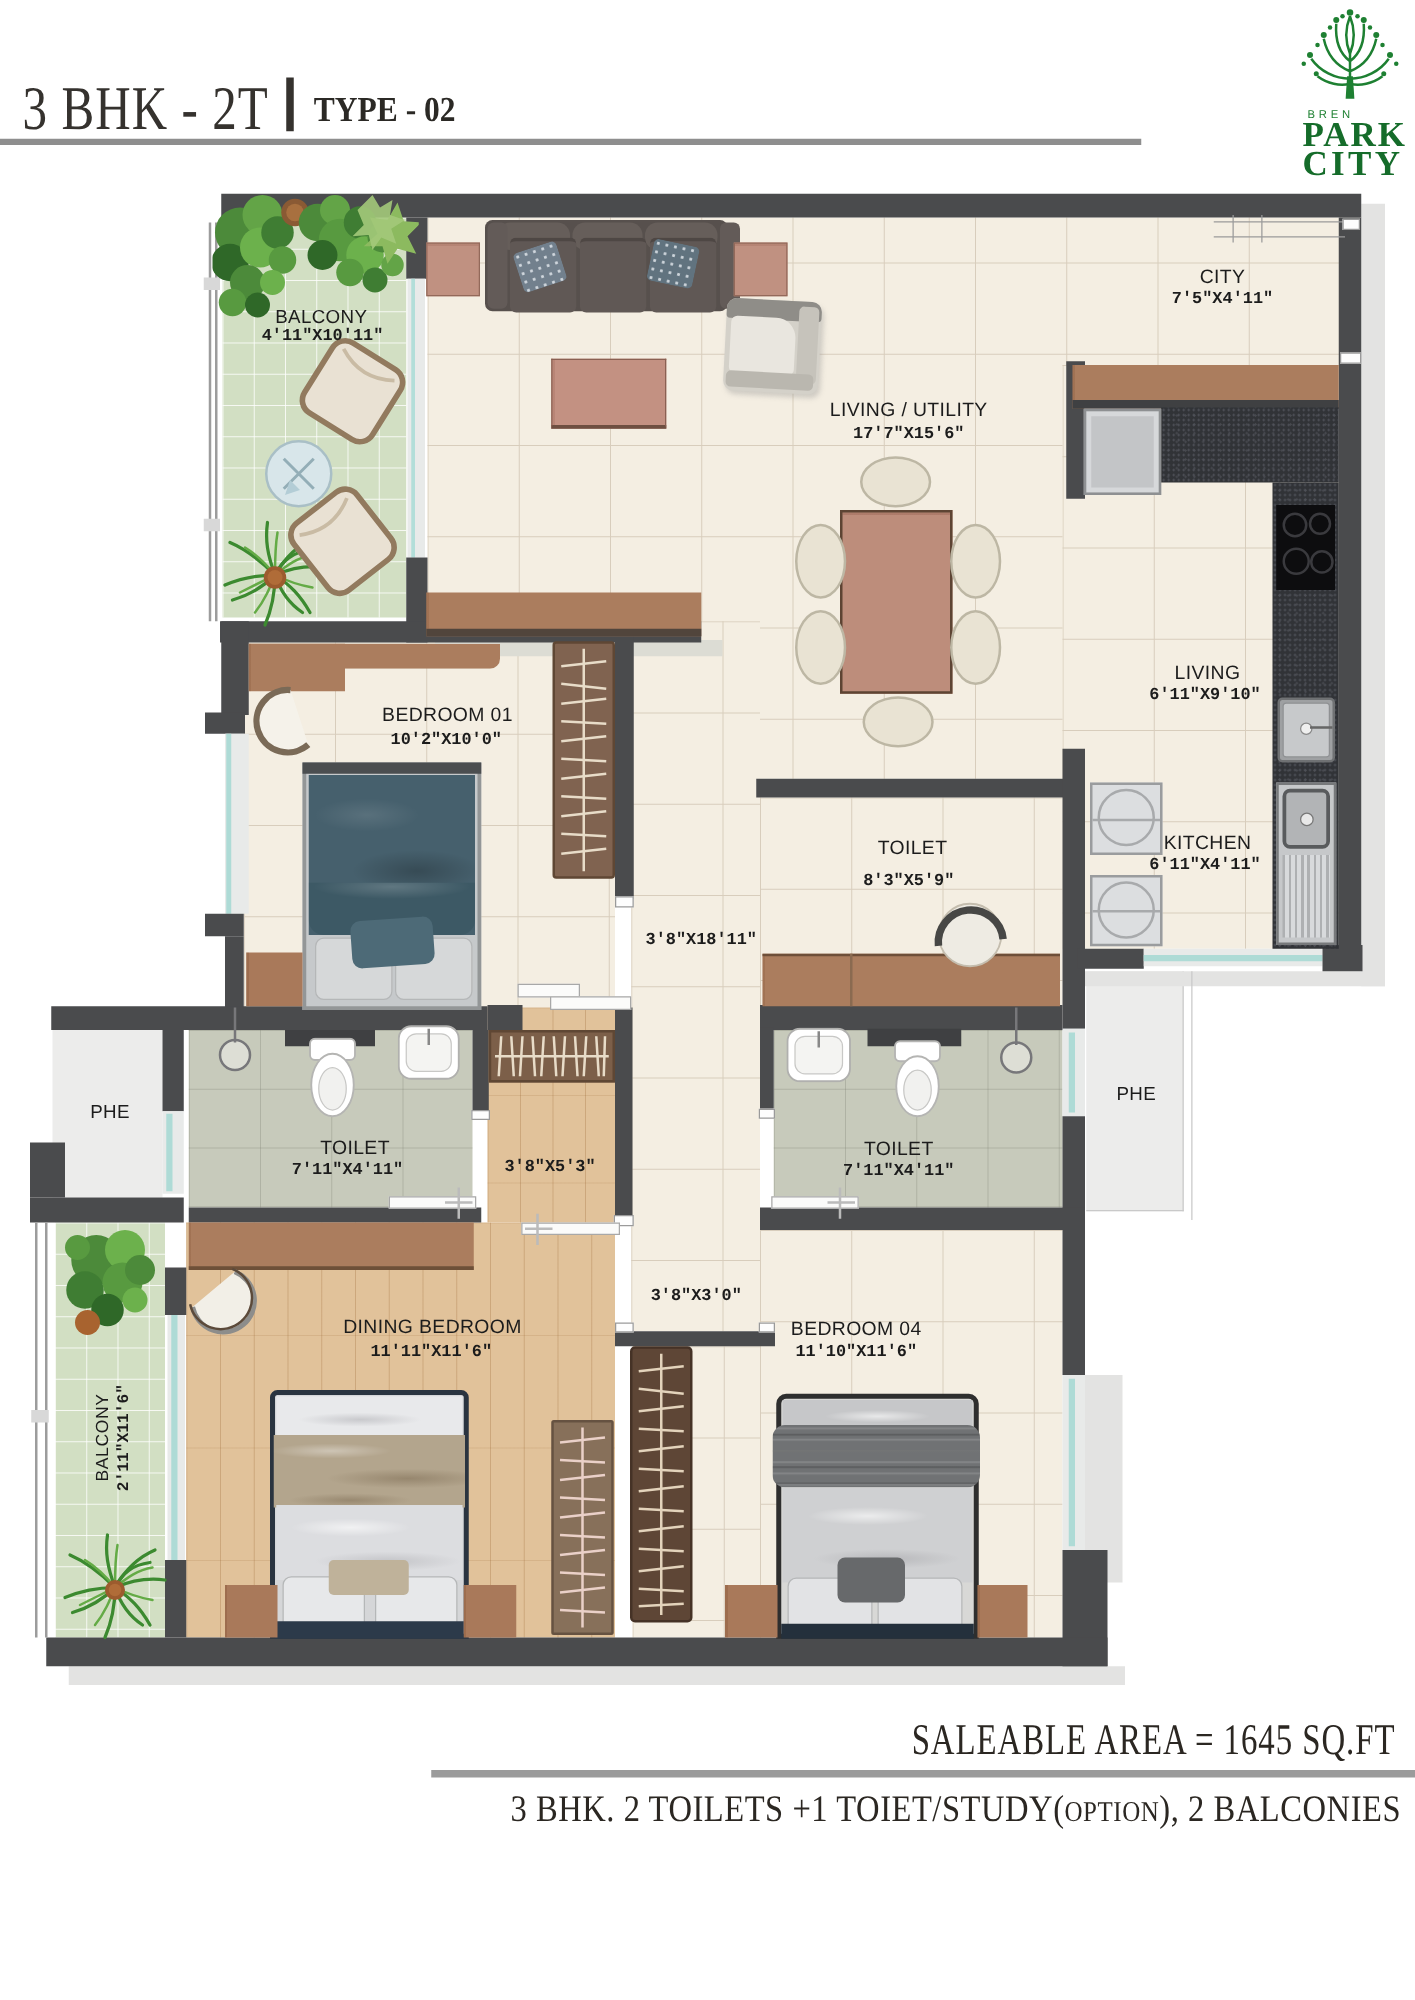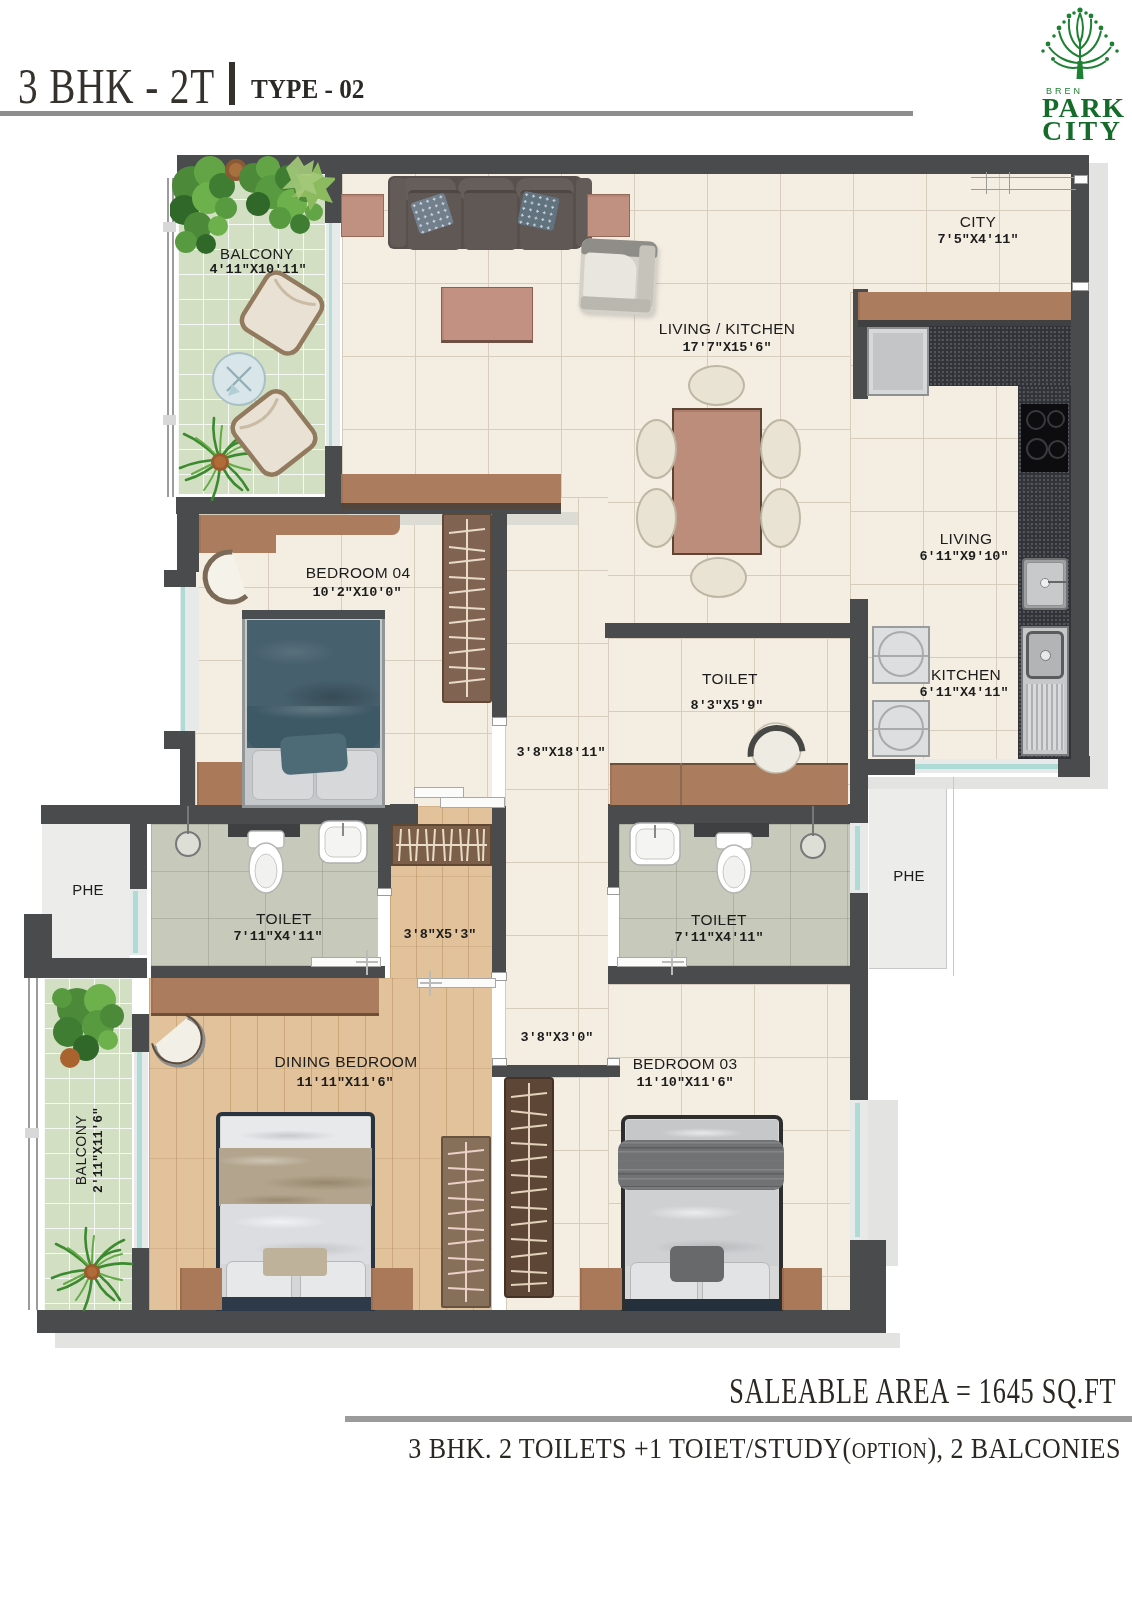--- a/index.html
+++ b/index.html
@@ -612,33 +612,33 @@
 <svg style="position:absolute;left:222px;top:386px" width="104" height="94" viewBox="0 0 104 94">
       <g transform="rotate(-38 52 47)">
         <rect x="20" y="13" width="64" height="68" rx="12" fill="#e9e1d3" stroke="#927a5e" stroke-width="4.5"></rect>
         <path d="M28 22 Q52 36 76 22" fill="none" stroke="#c9bba4" stroke-width="3"></path>
       </g>
     </svg>
 
 <div class="lbl" style="left:978px;top:213px">CITY</div>
 <div class="dim" style="left:978px;top:232px">7'5"X4'11"</div>
 
-<div class="lbl" style="left:727px;top:320px">LIVING / KITCHEN</div>
+<div class="lbl" style="left:727px;top:320px">LIVING / UTILITY</div>
 <div class="dim" style="left:727px;top:340px">17'7"X15'6"</div>
 
 <div class="lbl" style="left:966px;top:530px">LIVING</div>
 <div class="dim" style="left:964px;top:549px">6'11"X9'10"</div>
 
 <div class="lbl" style="left:966px;top:666px">KITCHEN</div>
 <div class="dim" style="left:964px;top:685px">6'11"X4'11"</div>
 
 <div class="lbl" style="left:730px;top:670px">TOILET</div>
 <div class="dim" style="left:727px;top:698px">8'3"X5'9"</div>
 
-<div class="lbl" style="left:358px;top:564px">BEDROOM 04</div>
+<div class="lbl" style="left:358px;top:564px">BEDROOM 01</div>
 <div class="dim" style="left:357px;top:585px">10'2"X10'0"</div>
 
 <div class="dim" style="left:561px;top:745px">3'8"X18'11"</div>
 
 <div class="lbl" style="left:284px;top:910px">TOILET</div>
 <div class="dim" style="left:278px;top:929px">7'11"X4'11"</div>
 
 <div class="lbl" style="left:719px;top:911px">TOILET</div>
 <div class="dim" style="left:719px;top:930px">7'11"X4'11"</div>
 
@@ -646,21 +646,21 @@
 
 <div class="lbl" style="left:909px;top:867px;font-size:15px">PHE</div>
 
 <div class="dim" style="left:440px;top:927px">3'8"X5'3"</div>
 
 <div class="dim" style="left:557px;top:1030px">3'8"X3'0"</div>
 
 <div class="lbl" style="left:346px;top:1053px">DINING BEDROOM</div>
 <div class="dim" style="left:345px;top:1075px">11'11"X11'6"</div>
 
-<div class="lbl" style="left:685px;top:1055px">BEDROOM 03</div>
+<div class="lbl" style="left:685px;top:1055px">BEDROOM 04</div>
 <div class="dim" style="left:685px;top:1075px">11'10"X11'6"</div>
 
 <div class="lbl" style="left:257px;top:245px;font-size:15px">BALCONY</div>
 <div class="dim" style="left:258px;top:262px">4'11"X10'11"</div>
 
 <div style="position:absolute;left:58px;top:1110px;width:70px;height:80px;transform:rotate(-90deg);transform-origin:center">
 <div style="position:absolute;left:-35px;top:20px;width:140px;text-align:center;color:#1c1c1c;font-size:14px;letter-spacing:.5px">BALCONY</div>
 <div style="position:absolute;left:-35px;top:38px;width:140px;text-align:center;color:#1c1c1c;font-family:'Liberation Mono',monospace;font-weight:700;font-size:13px">2'11"X11'6"</div>
 </div>
 

